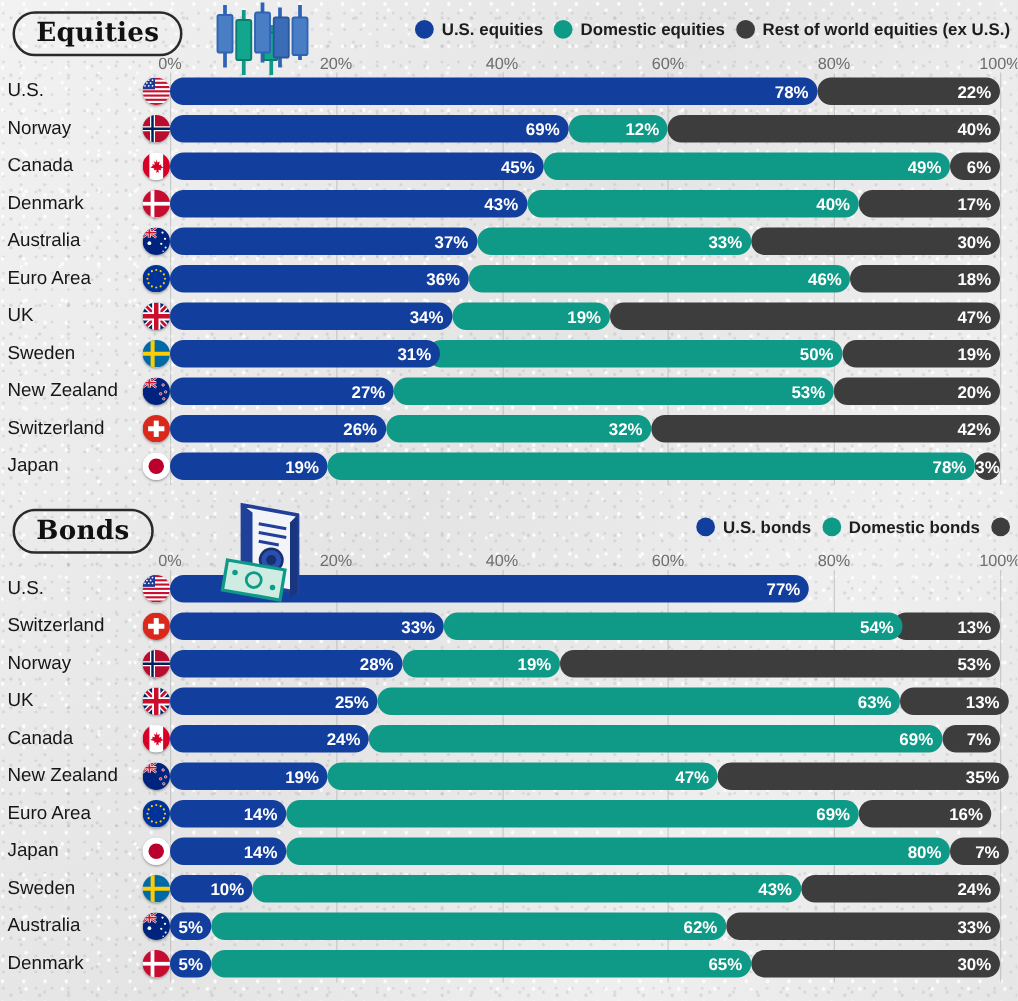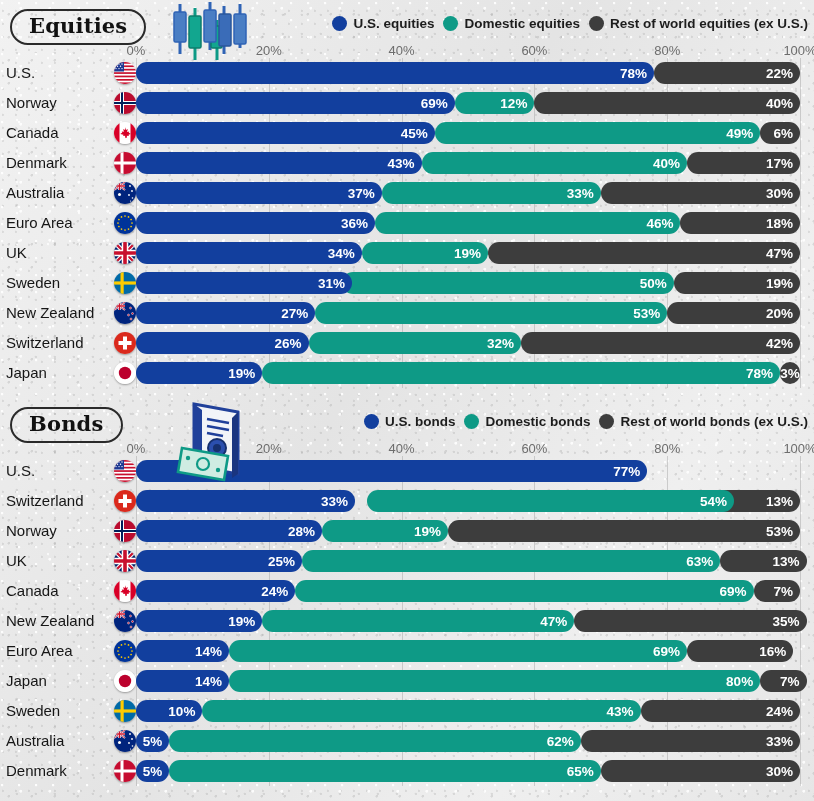--- a/index.html
+++ b/index.html
@@ -518,21 +518,20 @@
           <div class="legend-item">
             <span class="legend-dot" style="background: rgb(18, 63, 158);"></span>
             <span class="legend-label">U.S. bonds</span>
           </div>
           <div class="legend-item">
             <span class="legend-dot" style="background: rgb(14, 154, 134);"></span>
             <span class="legend-label">Domestic bonds</span>
           </div>
           <div class="legend-item">
             <span class="legend-dot" style="background: rgb(61, 61, 61);"></span>
-            <span class="legend-label">Rest of world bonds (ex U.S.)</span>
           </div>
         </div>
         <div class="axis">
           <span class="axis-tick" style="left: 136px;">0%</span>
           <span class="axis-tick" style="left: 268.8px;">20%</span>
           <span class="axis-tick" style="left: 401.6px;">40%</span>
           <span class="axis-tick" style="left: 534.4px;">60%</span>
           <span class="axis-tick" style="left: 667.2px;">80%</span>
           <span class="axis-tick" style="left: 800px;">100%</span>
         </div>
@@ -585,21 +584,21 @@
             <svg viewBox="0 0 22 22">
               <rect width="22" height="22" fill="#da291c"></rect>
     <rect x="9" y="4.5" width="4" height="13" fill="#fff"></rect>
               <rect x="4.5" y="9" width="13" height="4" fill="#fff"></rect>
             </svg>
           </div>
           <div class="bar-track" style="left: 136px; width: 664px;">
             <div class="seg us" style="left: 0px; width: 219.12px;">
               <span>33%</span>
             </div>
-            <div class="seg dom" style="left: 219.12px; width: 367px; margin-left: 12px;">
+            <div class="seg dom" style="left: 219.12px; width: 367px;">
               <span>54%</span>
             </div>
             <div class="seg row_" style="left: 577.68px; width: 86.32px;">
               <span>13%</span>
             </div>
           </div>
         </div>
         <div class="row">
           <div class="row-label">Norway</div>
           <div class="flag" style="left: 114px;">

